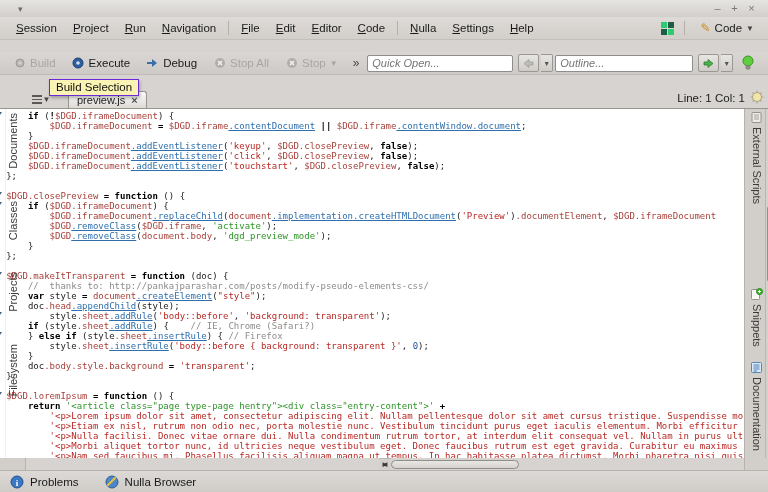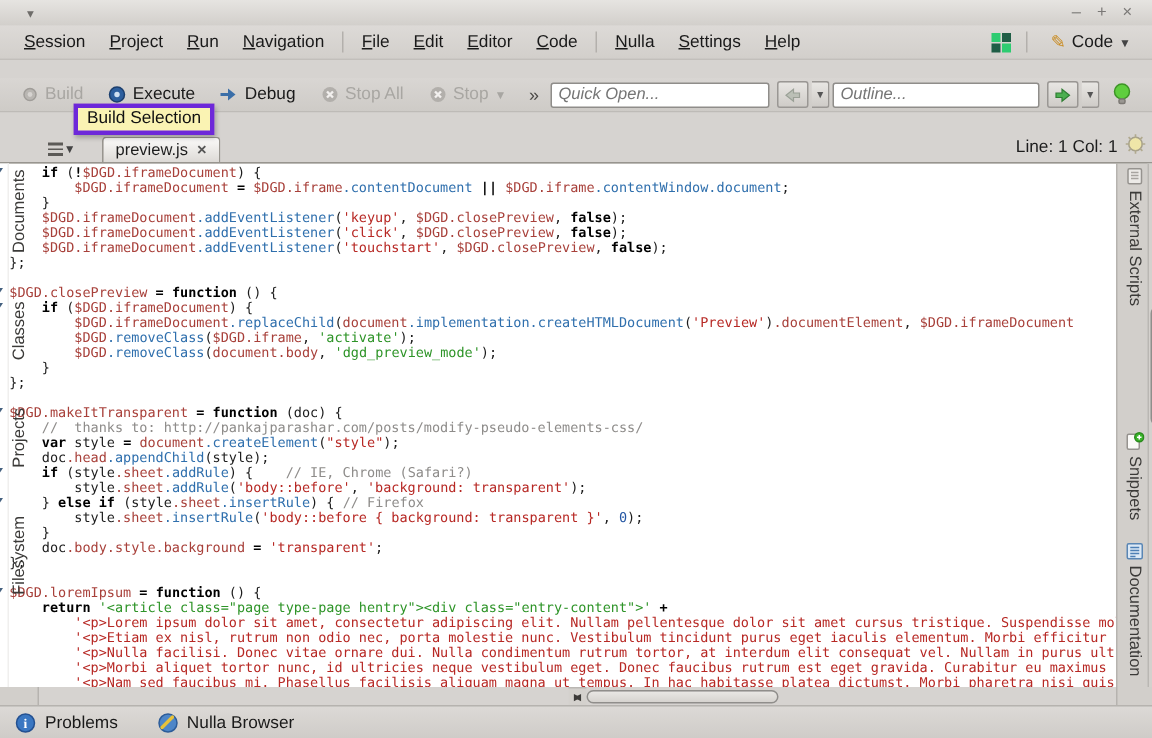--- a/index.html
+++ b/index.html
@@ -59,22 +59,22 @@
   .hamb i { display:block; width:10px; height:1.5px; background:#5c5a57; }
   .tab { height:17px; background:linear-gradient(#fbfaf9,#dddad6);
     border:1px solid #98958f; border-bottom:none; border-radius:3px 3px 0 0;
     display:flex; align-items:center; gap:6px; padding:0 8px; margin-left:16px;
     font-size:11px; color:#1d1d1d; }
   .tab-close { color:#555; font-size:11px; font-weight:bold; }
   .tabrow-right { position:absolute; right:4px; bottom:2px; display:flex; align-items:center; gap:5px; }
   .linecol { font-size:11.5px; color:#1c1c1c; }
 
   
-  .tooltip { position:absolute; left:49px; top:69px; z-index:50;
-    background:#faf3b3; border:3px solid #6d28d9; color:#111;
+  .tooltip { position:absolute; left:49px; top:79px; z-index:50;
+    background:#faf3b3; border:1px solid #6d28d9; color:#111;
     font-size:11.5px; padding:1px 6px 2px 6px; box-shadow:1px 2px 3px rgba(0,0,0,.25); }
 
   
   .main { flex:1; display:flex; min-height:0; }
   .dockbar { width:26px; background:#d2cfcb; flex:0 0 auto; display:flex;
     flex-direction:column; align-items:center; }
   .dockbar.left { border-right:1px solid #b6b3af; padding-top:4px; gap:16px; }
   .dockbar.right { width:24px; border-left:1px solid #b6b3af; padding-top:2px; gap:14px; }
   .dock-tab { display:flex; flex-direction:column; align-items:center; gap:3px; }
   .vlabel { writing-mode:vertical-rl; font-size:11px; color:#3b3a38; white-space:nowrap; }
@@ -90,21 +90,21 @@
     border-left:4.5px solid transparent; border-right:4.5px solid transparent;
     border-top:6px solid #44607f; }
 
   .code { flex:1; overflow:hidden; padding-top:2px;
     font-family:"DejaVu Sans Mono", monospace; font-size:9px; line-height:10px; }
   .cl { white-space:pre; height:10px; }
   .tk-p { color:#1c1c1c; }
   .tk-k { color:#000; font-weight:bold; }
   .tk-b { color:#000; font-weight:bold; }
   .tk-o { color:#a8403a; }
-  .tk-f { color:#2f6fad; }
+  .tk-f { color:#2f6fad;text-decoration:underline; }
   .tk-r { color:#b72824; }
   .tk-g { color:#2e9428; }
   .tk-c { color:#8e8c8a; }
   .tk-n { color:#2456a3; }
 
   
   .vscroll { width:13px; background:#d4d1cd; border-left:1px solid #bab7b3;
     position:relative; flex:0 0 auto; }
   .vthumb { position:absolute; left:1px; width:10px; border:1px solid #908e8b;
     background:linear-gradient(90deg,#e9e7e4,#d6d3cf); border-radius:5px; }
@@ -318,22 +318,22 @@
           <div class="cl"><span class="tk-p">        </span><span class="tk-o">$DGD.iframeDocument</span><span class="tk-f">.replaceChild</span><span class="tk-p">(</span><span class="tk-o">document</span><span class="tk-f">.implementation.createHTMLDocument</span><span class="tk-p">(</span><span class="tk-r">'Preview'</span><span class="tk-p">)</span><span class="tk-o">.documentElement</span><span class="tk-p">, </span><span class="tk-o">$DGD.iframeDocument</span></div>
           <div class="cl"><span class="tk-p">        </span><span class="tk-o">$DGD</span><span class="tk-f">.removeClass</span><span class="tk-p">(</span><span class="tk-o">$DGD.iframe</span><span class="tk-p">, </span><span class="tk-g">'activate'</span><span class="tk-p">);</span></div>
           <div class="cl"><span class="tk-p">        </span><span class="tk-o">$DGD</span><span class="tk-f">.removeClass</span><span class="tk-p">(</span><span class="tk-o">document.body</span><span class="tk-p">, </span><span class="tk-g">'dgd_preview_mode'</span><span class="tk-p">);</span></div>
           <div class="cl"><span class="tk-p">    }</span></div>
           <div class="cl"><span class="tk-p">};</span></div>
           <div class="cl">&nbsp;</div>
           <div class="cl"><span class="tk-o">$DGD.makeItTransparent</span><span class="tk-b"> = </span><span class="tk-k">function</span><span class="tk-p"> (doc) {</span></div>
           <div class="cl"><span class="tk-p">    </span><span class="tk-c">//  thanks to: http://pankajparashar.com/posts/modify-pseudo-elements-css/</span></div>
           <div class="cl"><span class="tk-p">    </span><span class="tk-k">var</span><span class="tk-p"> style </span><span class="tk-b">=</span><span class="tk-p"> </span><span class="tk-o">document</span><span class="tk-f">.createElement</span><span class="tk-p">(</span><span class="tk-r">"style"</span><span class="tk-p">);</span></div>
           <div class="cl"><span class="tk-p">    doc</span><span class="tk-o">.head</span><span class="tk-f">.appendChild</span><span class="tk-p">(style);</span></div>
+          <div class="cl"><span class="tk-p">        style</span><span class="tk-o">.sheet</span><span class="tk-f">.addRule</span><span class="tk-p">(</span><span class="tk-r">'body::before'</span><span class="tk-p">, </span><span class="tk-r">'background: transparent'</span><span class="tk-p">);</span></div>
           <div class="cl"><span class="tk-p">    </span><span class="tk-k">if</span><span class="tk-p"> (style</span><span class="tk-o">.sheet</span><span class="tk-f">.addRule</span><span class="tk-p">) {    </span><span class="tk-c">// IE, Chrome (Safari?)</span></div>
-          <div class="cl"><span class="tk-p">        style</span><span class="tk-o">.sheet</span><span class="tk-f">.addRule</span><span class="tk-p">(</span><span class="tk-r">'body::before'</span><span class="tk-p">, </span><span class="tk-r">'background: transparent'</span><span class="tk-p">);</span></div>
           <div class="cl"><span class="tk-p">    } </span><span class="tk-k">else</span><span class="tk-p"> </span><span class="tk-k">if</span><span class="tk-p"> (style</span><span class="tk-o">.sheet</span><span class="tk-f">.insertRule</span><span class="tk-p">) { </span><span class="tk-c">// Firefox</span></div>
           <div class="cl"><span class="tk-p">        style</span><span class="tk-o">.sheet</span><span class="tk-f">.insertRule</span><span class="tk-p">(</span><span class="tk-r">'body::before { background: transparent }'</span><span class="tk-p">, </span><span class="tk-n">0</span><span class="tk-p">);</span></div>
           <div class="cl"><span class="tk-p">    }</span></div>
           <div class="cl"><span class="tk-p">    doc</span><span class="tk-o">.body.style.background</span><span class="tk-b"> = </span><span class="tk-r">'transparent'</span><span class="tk-p">;</span></div>
           <div class="cl"><span class="tk-p">};</span></div>
           <div class="cl">&nbsp;</div>
           <div class="cl"><span class="tk-o">$DGD.loremIpsum</span><span class="tk-b"> = </span><span class="tk-k">function</span><span class="tk-p"> () {</span></div>
           <div class="cl"><span class="tk-p">    </span><span class="tk-k">return</span><span class="tk-p"> </span><span class="tk-g">'&lt;article class="page type-page hentry"&gt;&lt;div class="entry-content"&gt;'</span><span class="tk-b"> +</span></div>
           <div class="cl"><span class="tk-p">        </span><span class="tk-r">'&lt;p&gt;Lorem ipsum dolor sit amet, consectetur adipiscing elit. Nullam pellentesque dolor sit amet cursus tristique. Suspendisse molest</span></div>
           <div class="cl"><span class="tk-p">        </span><span class="tk-r">'&lt;p&gt;Etiam ex nisl, rutrum non odio nec, porta molestie nunc. Vestibulum tincidunt purus eget iaculis elementum. Morbi efficitur puru</span></div>

